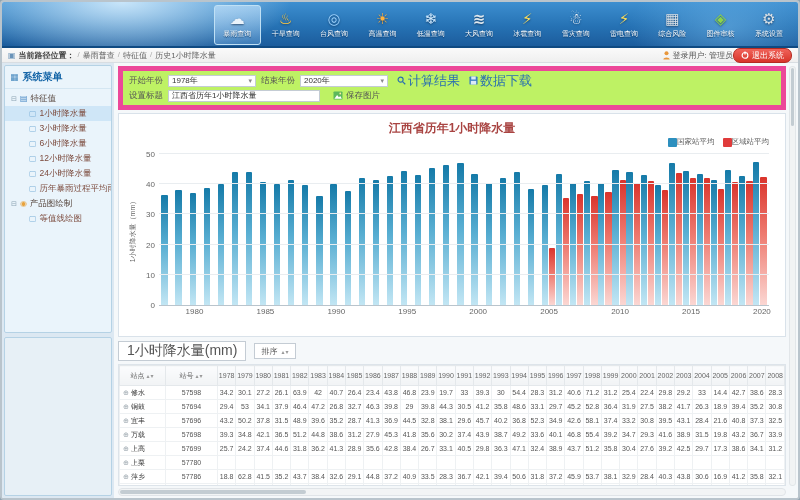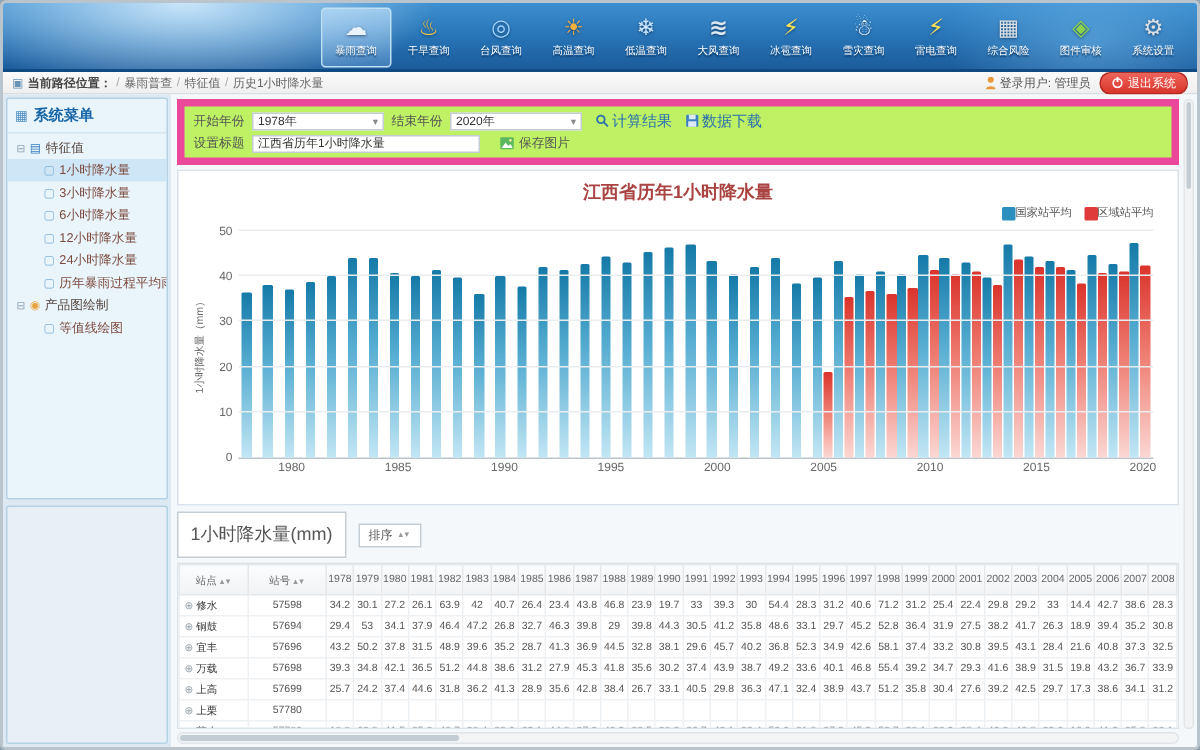--- a/index.html
+++ b/index.html
@@ -21,21 +21,21 @@
   .g-high-temp-icon{color:#ffb13d}.g-low-temp-icon{color:#cfeaff}.g-wind-icon{color:#dfe8ee;font-weight:bold}
   .g-hail-icon{color:#ffe15a}.g-snow-icon{color:#fff}.g-lightning-icon{color:#ffe15a}
   .g-calculator-icon{color:#d9e0e6}.g-map-review-icon{color:#8bd34a}.g-settings-icon{color:#d9e0e6}
 
   
   .crumbbar{height:15px;background:linear-gradient(#fafafa,#efefef);border-bottom:1px solid #d8dde2;display:flex;align-items:center;padding:0 6px;font-size:8px;color:#666;gap:3px;flex:none;}
   .crumb-ic{color:#6a93b8;font-size:8px;}
   .crumb-prefix{color:#444;font-weight:bold;}
   .crumb-seg{color:#666;}
   .crumb-sep{color:#aaa;}
-  .crumb-right{margin-left:auto;display:flex;align-items:center;gap:6px;}
+  .crumb-right{margin-left:auto;display:flex;align-items:center;}
   .login-info{display:flex;align-items:center;gap:3px;color:#555;}
   .logout-btn{display:flex;align-items:center;gap:3px;background:linear-gradient(#f0635a,#d8352b);border:1px solid #b52b22;border-radius:7px;color:#fff;padding:1px 7px;font-size:8px;cursor:pointer;}
 
   
   .body{flex:1;display:flex;min-height:0;background:#f5f8fa;}
   .side{width:112px;flex:none;background:#dce8f2;padding:2px;display:flex;flex-direction:column;gap:4px;}
   .panel{background:#eaf4fb;border:1px solid #b5d2e5;border-radius:2px;}
   .menu-panel{height:268px;overflow:hidden;}
   .lower-panel{flex:1;background:#e7f0f6;}
   .menu-title{color:#1666a8;font-weight:bold;font-size:10px;padding:4px 5px;display:flex;align-items:center;gap:4px;border-bottom:1px solid #d4e6f2;}
@@ -51,21 +51,21 @@
   .t-page{color:#7fb2d9;font-size:8px;}
 
   .main{flex:1;display:flex;flex-direction:column;min-width:0;padding:3px 12px 2px 4px;}
 
   
   .fpanel{border:5px solid #ec4899;background:#bef264;padding:2px 6px;flex:none;}
   .frow{display:flex;align-items:center;gap:5px;height:15px;font-size:8.5px;color:#555;}
   .sel-box{border:1px solid #c4ccd4;background:#fff;width:88px;height:12px;display:flex;align-items:center;justify-content:space-between;padding:0 3px;font-size:8px;color:#333;cursor:pointer;}
   .sel-box .dd{color:#888;font-size:7px;}
   .note{color:#e43b2e;font-size:8px;white-space:nowrap;}
-  .linkbtn{color:#2a6fb0;display:flex;gap:2px;font-size:10px;align-items:center;cursor:pointer;margin-left:4px;}
+  .linkbtn{color:#2a6fb0;display:flex;gap:2px;font-size:13px;align-items:center;cursor:pointer;margin-left:4px;}
   .title-in{width:152px;height:12px;border:1px solid #c4ccd4;font-size:8px;padding:0 3px;color:#333;font-family:"Liberation Sans","DejaVu Sans",sans-serif;}
   .savebtn{display:flex;gap:3px;font-size:8.5px;color:#555;align-items:center;cursor:pointer;margin-left:8px;}
 
   
   .chart{position:relative;height:224px;border:1px solid #d9e2ea;background:#fff;margin-top:3px;flex:none;}
   .c-title{position:absolute;top:6px;width:100%;text-align:center;font-size:12px;font-weight:bold;color:#a94442;}
   .legend{position:absolute;top:23px;right:16px;display:flex;gap:8px;font-size:7.5px;color:#555;align-items:center;z-index:3;}
   .lg-item{display:flex;align-items:center;gap:0;}
   .lg-sw{width:9px;height:9px;border-radius:1px;display:inline-block;}
   .plot{position:absolute;left:40px;right:16px;top:40px;bottom:30px;border-bottom:1px solid #b9c4cc;}
@@ -76,21 +76,21 @@
   .bar{width:44%;min-width:3px;border-radius:1px 1px 0 0;}
   .bar.b{background:linear-gradient(180deg,#157aa8 0%,#58aed2 45%,#c2e6f4 100%);}
   .bar.r{background:linear-gradient(180deg,#da342c 0%,#ee7b70 45%,#fbd7d3 100%);}
   .bar.empty{visibility:hidden;}
   .xtick{position:absolute;top:100%;margin-top:2px;transform:translateX(-50%);font-size:8px;color:#666;}
   .xlabel{position:absolute;bottom:3px;width:100%;text-align:center;font-size:8px;color:#666;}
   .ylabel{position:absolute;left:-106px;top:50%;width:160px;text-align:center;font-size:7px;color:#666;transform:translateY(-50%) rotate(-90deg);}
 
   
   .ctrls{display:flex;gap:8px;margin:4px 0 3px 0;align-items:center;flex:none;}
-  .unit-box{border:1px solid #c4ccd4;background:#fff;font-size:12px;color:#555;padding:6px 8px;}
+  .unit-box{border:1px solid #c4ccd4;background:#fff;font-size:14px;color:#555;padding:0 8px;}
   .sort-box{border:1px solid #c4ccd4;background:#fff;font-size:8px;color:#555;padding:1.5px 6px;display:flex;gap:4px;align-items:center;cursor:pointer;}
   .sort-ar{color:#999;font-size:6px;letter-spacing:1px;}
   .twrap{flex:1;overflow:hidden;border:1px solid #dde4ea;background:#fff;}
   table{width:100%;border-collapse:collapse;table-layout:fixed;font-size:7px;color:#555;}
   th{background:linear-gradient(#fbfcfd,#f1f3f5);border:1px solid #e4e8eb;font-weight:normal;color:#666;height:20px;padding:0;white-space:nowrap;overflow:hidden;}
   td{border:1px solid #eef1f3;height:14px;padding:0 1px;text-align:center;white-space:nowrap;overflow:hidden;}
   td.st{text-align:left;padding-left:3px;color:#333;}
   .expand-ic{color:#9aa5ad;font-size:7px;margin-right:2px;cursor:pointer;}
   .hscroll{height:8px;background:#f2f4f5;border:1px solid #e0e4e8;border-radius:4px;position:relative;margin-top:2px;flex:none;}
   .hthumb{position:absolute;left:1px;top:1px;bottom:1px;width:28%;background:#c3ccd2;border-radius:3px;cursor:pointer;}

